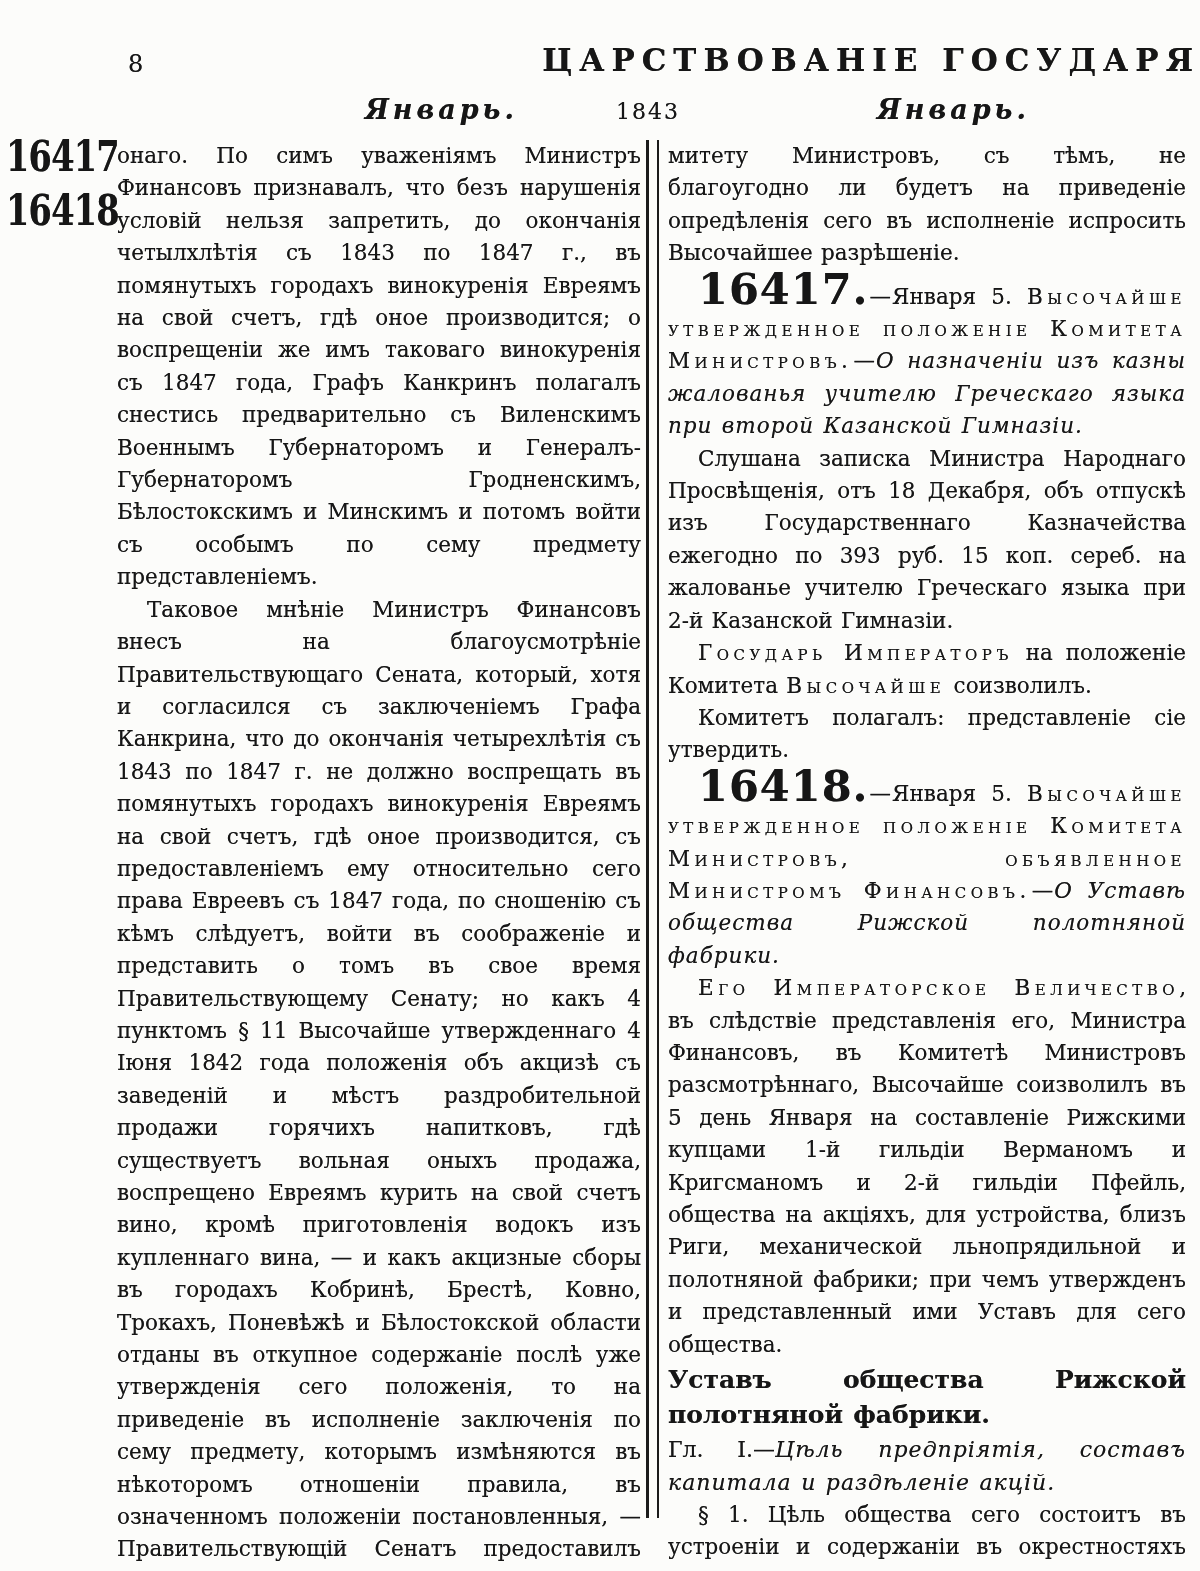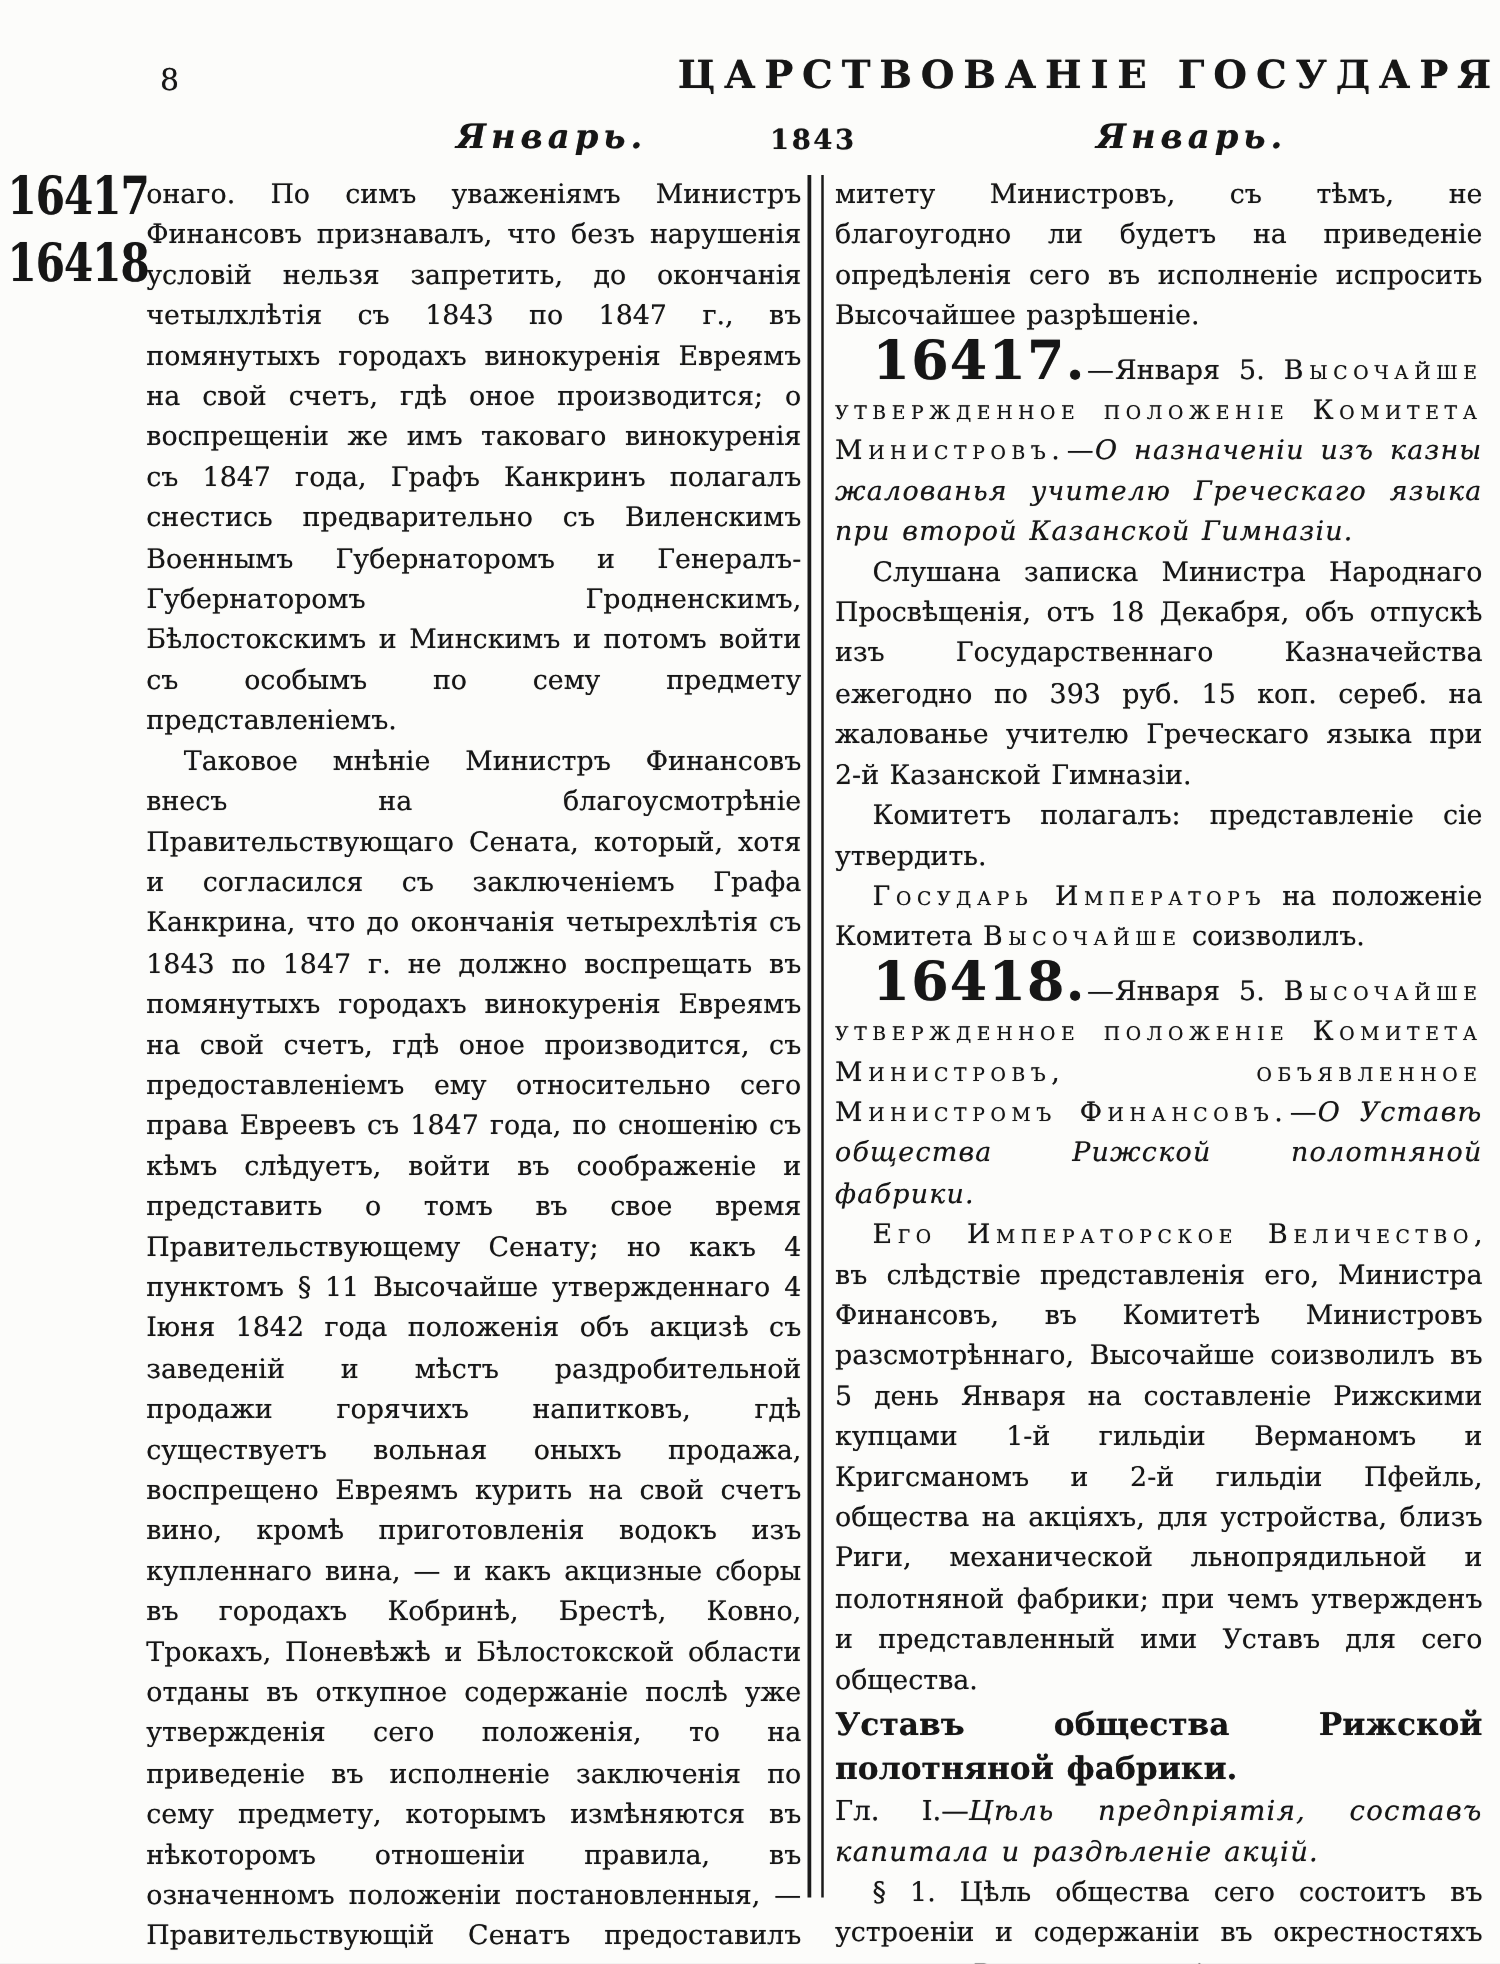--- a/index.html
+++ b/index.html
@@ -18,21 +18,21 @@
   .main-title{
     position:absolute;left:60px;top:42px;width:1140px;
     text-align:right;font-size:31px;font-weight:700;letter-spacing:7px;
     white-space:nowrap;
   }
   .sub{position:absolute;top:94px;font-size:27px;font-weight:700;
        font-style:italic;letter-spacing:4px;white-space:nowrap;margin-left:32px;}
   .sub-left{left:333px;}
   .sub-right{left:845px;}
   .sub-year{position:absolute;left:616px;top:99px;font-size:22px;
-            font-weight:700;font-style:normal;letter-spacing:2px;}
+            font-weight:400;font-style:normal;letter-spacing:2px;}
   
   .margin-num{
     position:absolute;left:6px;width:120px;
     font-size:42px;font-weight:700;line-height:1;
     letter-spacing:-1px;transform:scaleX(.8);transform-origin:left top;
     white-space:nowrap;
   }
   .mn1{top:136px;}
   .mn2{top:190px;}
   
@@ -82,23 +82,23 @@
 
   </div>
 
   <div class="col col-right">
     <p>митету Министровъ, съ тѣмъ, не благоугодно ли будетъ на приведеніе опредѣленія сего въ исполненіе испросить Высочайшее разрѣшеніе.</p>
 
     <p class="ind"><span class="entry-num">16417.</span><span class="dash">—</span><span>Января 5.</span>
       <span class="sc">Высочайше утвержденное положеніе Комитета Министровъ.</span><span class="dash">—</span><span class="it">О назначеніи изъ казны жалованья учителю Греческаго языка при второй Казанской Гимназіи.</span></p>
 
     <p class="ind">Слушана записка Министра Народнаго Просвѣщенія, отъ 18 Декабря, объ отпускѣ изъ Государственнаго Казначейства ежегодно по 393 руб. 15 коп. сереб. на жалованье учителю Греческаго языка при 2-й Казанской Гимназіи.</p>
+    <p class="ind"><span class="sc">Государь Императоръ</span><span> на положеніе Комитета </span><span class="sc">Высочайше</span><span> соизволилъ.</span></p>
+
     <p class="ind">Комитетъ полагалъ: представленіе сіе утвердить.</p>
-
-    <p class="ind"><span class="sc">Государь Императоръ</span><span> на положеніе Комитета </span><span class="sc">Высочайше</span><span> соизволилъ.</span></p>
 
     <p class="ind"><span class="entry-num">16418.</span><span class="dash">—</span><span>Января 5.</span>
       <span class="sc">Высочайше утвержденное положеніе Комитета Министровъ, объявленное Министромъ Финансовъ.</span><span class="dash">—</span><span class="it">О Уставѣ общества Рижской полотняной фабрики.</span></p>
 
     <p class="ind"><span class="sc">Его Императорское Величество</span><span>, въ слѣдствіе представленія его, Министра Финансовъ, въ Комитетѣ Министровъ разсмотрѣннаго, Высочайше соизволилъ въ 5 день Января на составленіе Рижскими купцами 1-й гильдіи Верманомъ и Кригсманомъ и 2-й гильдіи Пфейль, общества на акціяхъ, для устройства, близъ Риги, механической льнопрядильной и полотняной фабрики; при чемъ утвержденъ и представленный ими Уставъ для сего общества.</span></p>
 
     <p class="ustav-heading">Уставъ общества Рижской полотняной фабрики.</p>
 
     <p class="chapter"><span>Гл. I.—</span><span class="it">Цѣль предпріятія, составъ капитала и раздѣленіе акцій.</span></p>
 

